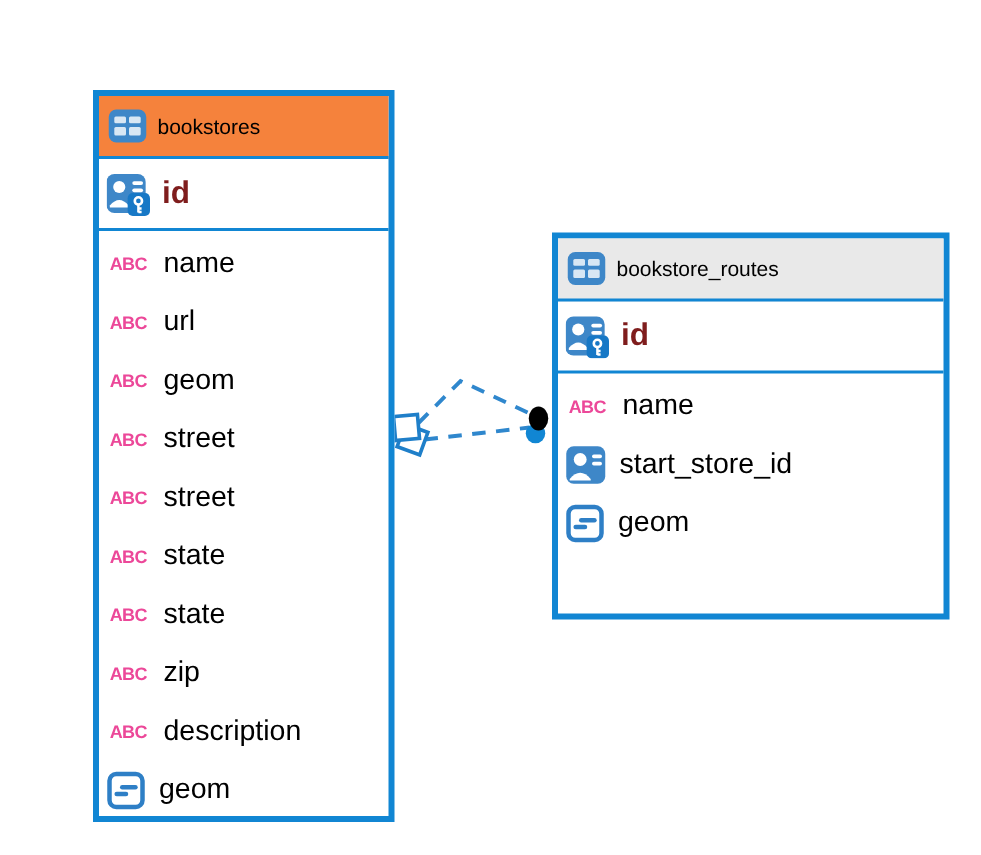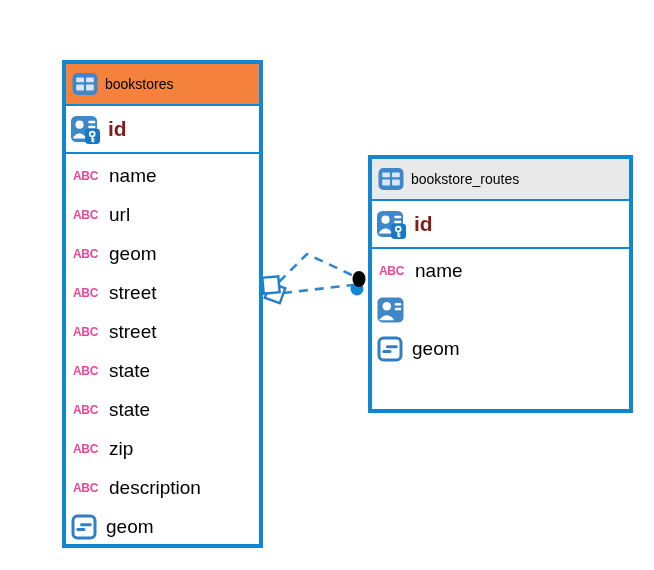--- a/index.html
+++ b/index.html
@@ -170,20 +170,21 @@
       <div class="frow">
         <span class="icon-abc">ABC</span>
         <span>name</span>
       </div>
       <div class="frow">
         <span class="ic">
           <svg width="27" height="26">
               <use href="#sym-fk"></use>
             </svg>
         </span>
+        <span>start_store_id</span>
       </div>
       <div class="frow">
         <span class="ic">
           <svg width="26" height="26">
               <use href="#sym-geom"></use>
             </svg>
         </span>
         <span>geom</span>
       </div>
     </div>

